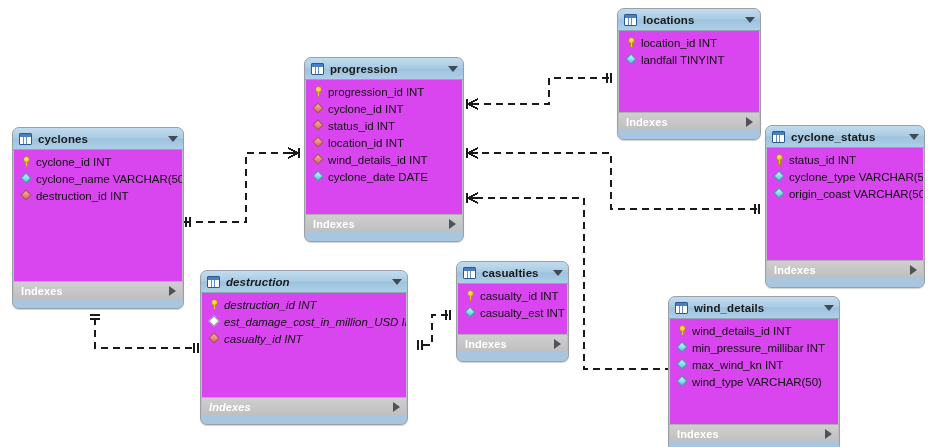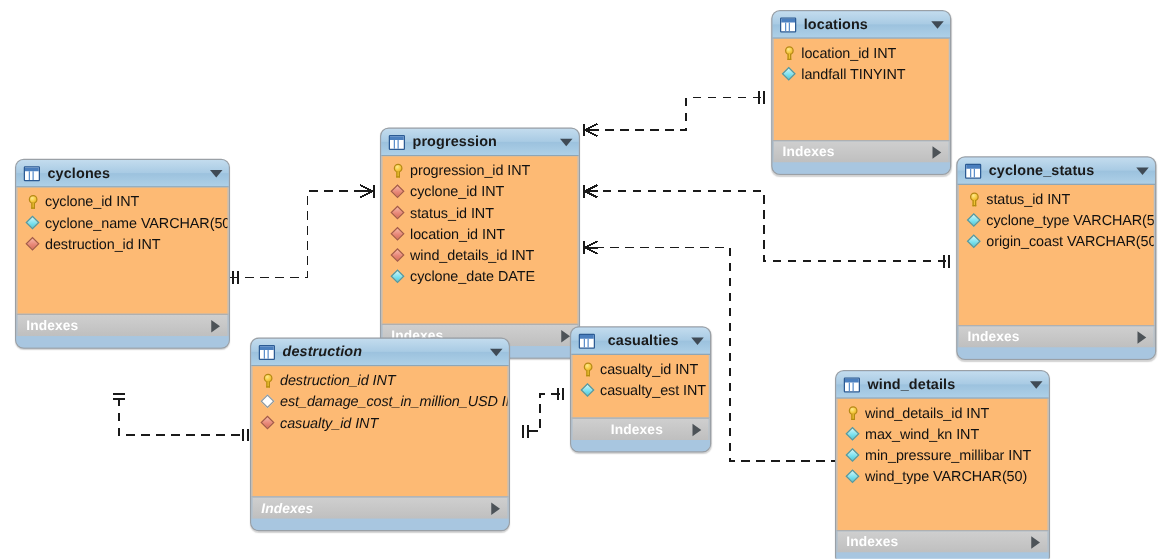--- a/index.html
+++ b/index.html
@@ -87,21 +87,21 @@
   .tbl-caret {
     width: 0; height: 0;
     flex: 0 0 auto;
     border-left: 5px solid transparent;
     border-right: 5px solid transparent;
     border-top: 6px solid #3f4a55;
     margin-left: 6px;
   }
   .tbl-body {
     flex: 1 1 auto;
-    background: #fdba74;
+    background: #d946ef;
     border-left: 1px solid #b9bfc4;
     border-right: 1px solid #b9bfc4;
     padding: 3px 0 0 0;
     overflow: hidden;
   }
   .col {
     display: flex;
     align-items: center;
     height: 17px;
     padding: 0 4px 0 7px;
@@ -270,21 +270,21 @@
       </g>
       <g>
         <path d="M467,193 L467,203"></path>
         <path d="M468,198 L478,193"></path>
         <path d="M468,198 L478,198"></path>
         <path d="M468,198 L478,203"></path>
       </g>
     </g>
   </svg>
 
-  <div class="tbl" style="left:12px;top:127px;width:172px;height:152px;">
+  <div class="tbl" style="left:12px;top:127px;width:172px;height:182px;">
     <div class="tbl-head">
       <span class="tbl-icon"></span>
       <span class="tbl-title">cyclones</span>
       <span class="tbl-caret"></span>
     </div>
     <div class="tbl-body">
       <div class="col">
         <span class="gl key"></span>
         <span class="col-name">cyclone_id INT</span>
       </div>
@@ -297,21 +297,21 @@
         <span class="col-name">destruction_id INT</span>
       </div>
     </div>
     <div class="tbl-foot">
       <span class="foot-label">Indexes</span>
       <span class="foot-caret"></span>
     </div>
     <div class="tbl-strip"></div>
   </div>
 
-  <div class="tbl" style="left:304px;top:57px;width:160px;height:185px;margin-top:45px;">
+  <div class="tbl" style="left:304px;top:57px;width:160px;height:185px;">
     <div class="tbl-head">
       <span class="tbl-icon"></span>
       <span class="tbl-title">progression</span>
       <span class="tbl-caret"></span>
     </div>
     <div class="tbl-body">
       <div class="col">
         <span class="gl key"></span>
         <span class="col-name">progression_id INT</span>
       </div>
@@ -413,21 +413,21 @@
         <span class="col-name">casualty_id INT</span>
       </div>
     </div>
     <div class="tbl-foot">
       <span class="foot-label">Indexes</span>
       <span class="foot-caret"></span>
     </div>
     <div class="tbl-strip"></div>
   </div>
 
-  <div class="tbl" style="left:456px;top:261px;width:113px;height:101px;text-align:center;">
+  <div class="tbl" style="left:456px;top:261px;width:113px;height:101px;">
     <div class="tbl-head">
       <span class="tbl-icon"></span>
       <span class="tbl-title">casualties</span>
       <span class="tbl-caret"></span>
     </div>
     <div class="tbl-body">
       <div class="col">
         <span class="gl key"></span>
         <span class="col-name">casualty_id INT</span>
       </div>
@@ -449,28 +449,28 @@
       <span class="tbl-title">wind_details</span>
       <span class="tbl-caret"></span>
     </div>
     <div class="tbl-body">
       <div class="col">
         <span class="gl key"></span>
         <span class="col-name">wind_details_id INT</span>
       </div>
       <div class="col">
         <span class="gl dia plain"></span>
+        <span class="col-name">min_pressure_millibar INT</span>
+      </div>
+      <div class="col">
+        <span class="gl dia plain"></span>
         <span class="col-name">max_wind_kn INT</span>
       </div>
       <div class="col">
         <span class="gl dia plain"></span>
-        <span class="col-name">min_pressure_millibar INT</span>
-      </div>
-      <div class="col">
-        <span class="gl dia plain"></span>
         <span class="col-name">wind_type VARCHAR(50)</span>
       </div>
     </div>
     <div class="tbl-foot">
       <span class="foot-label">Indexes</span>
       <span class="foot-caret"></span>
     </div>
     <div class="tbl-strip"></div>
   </div>
 

